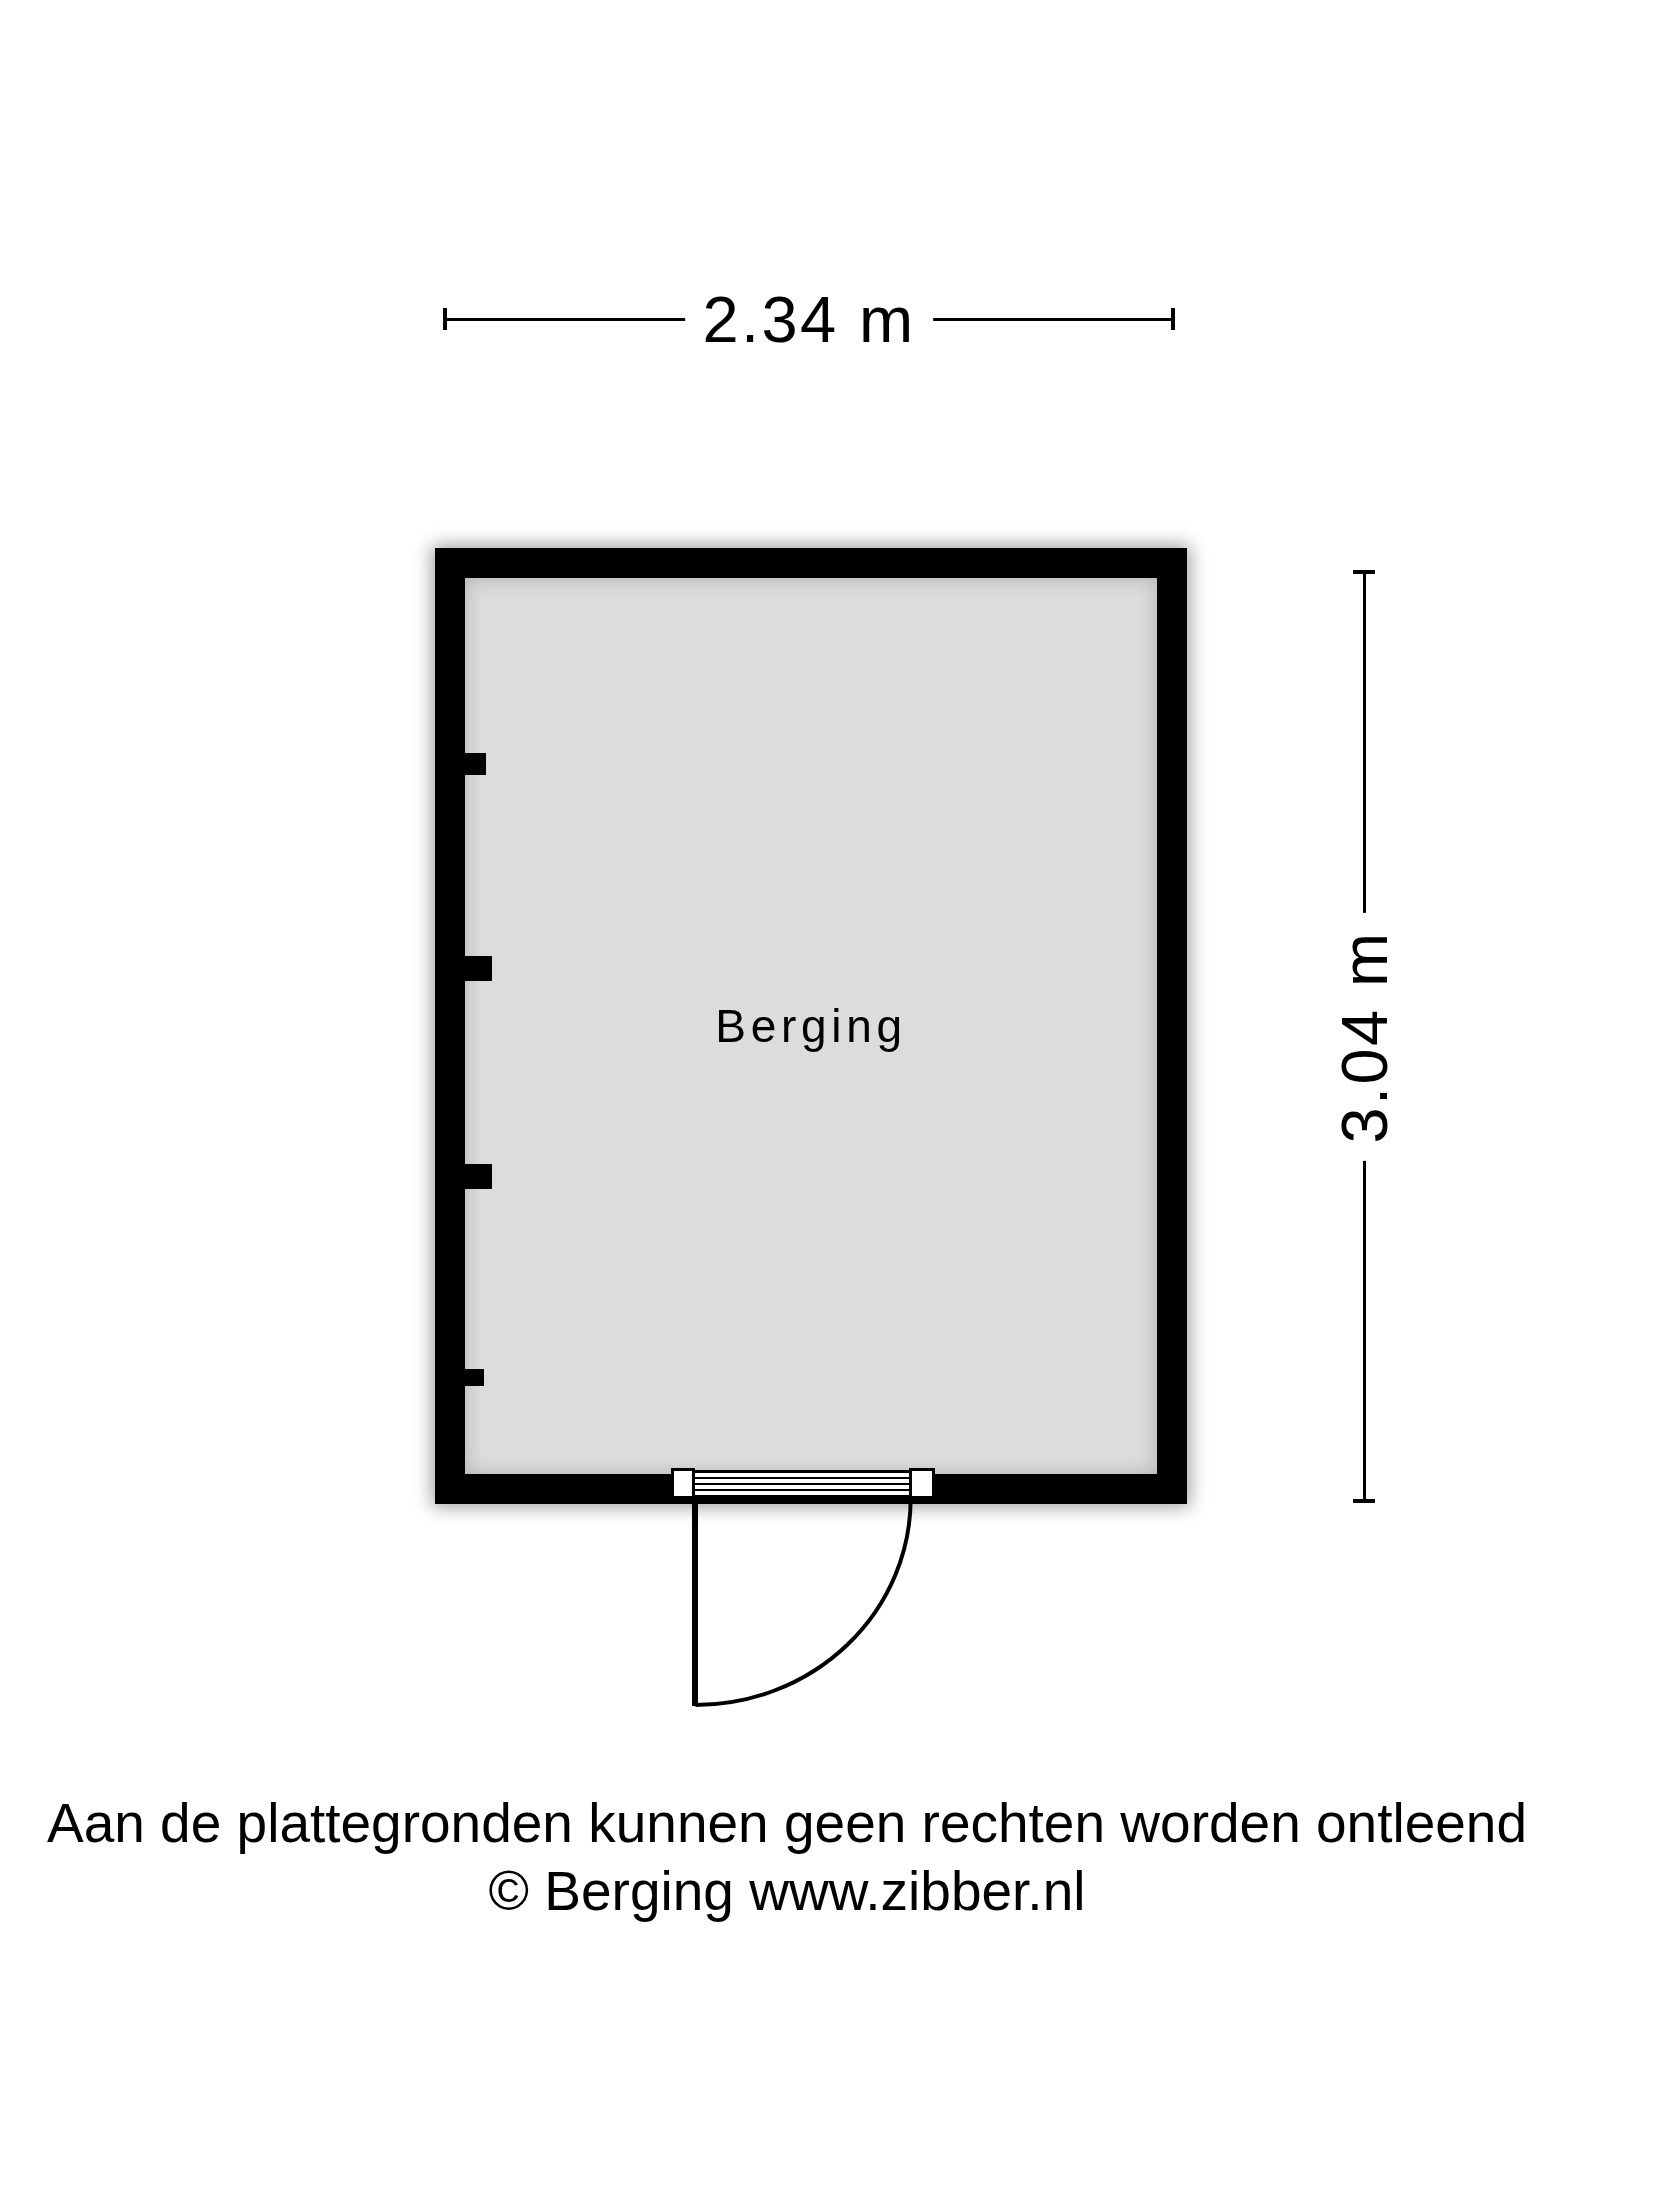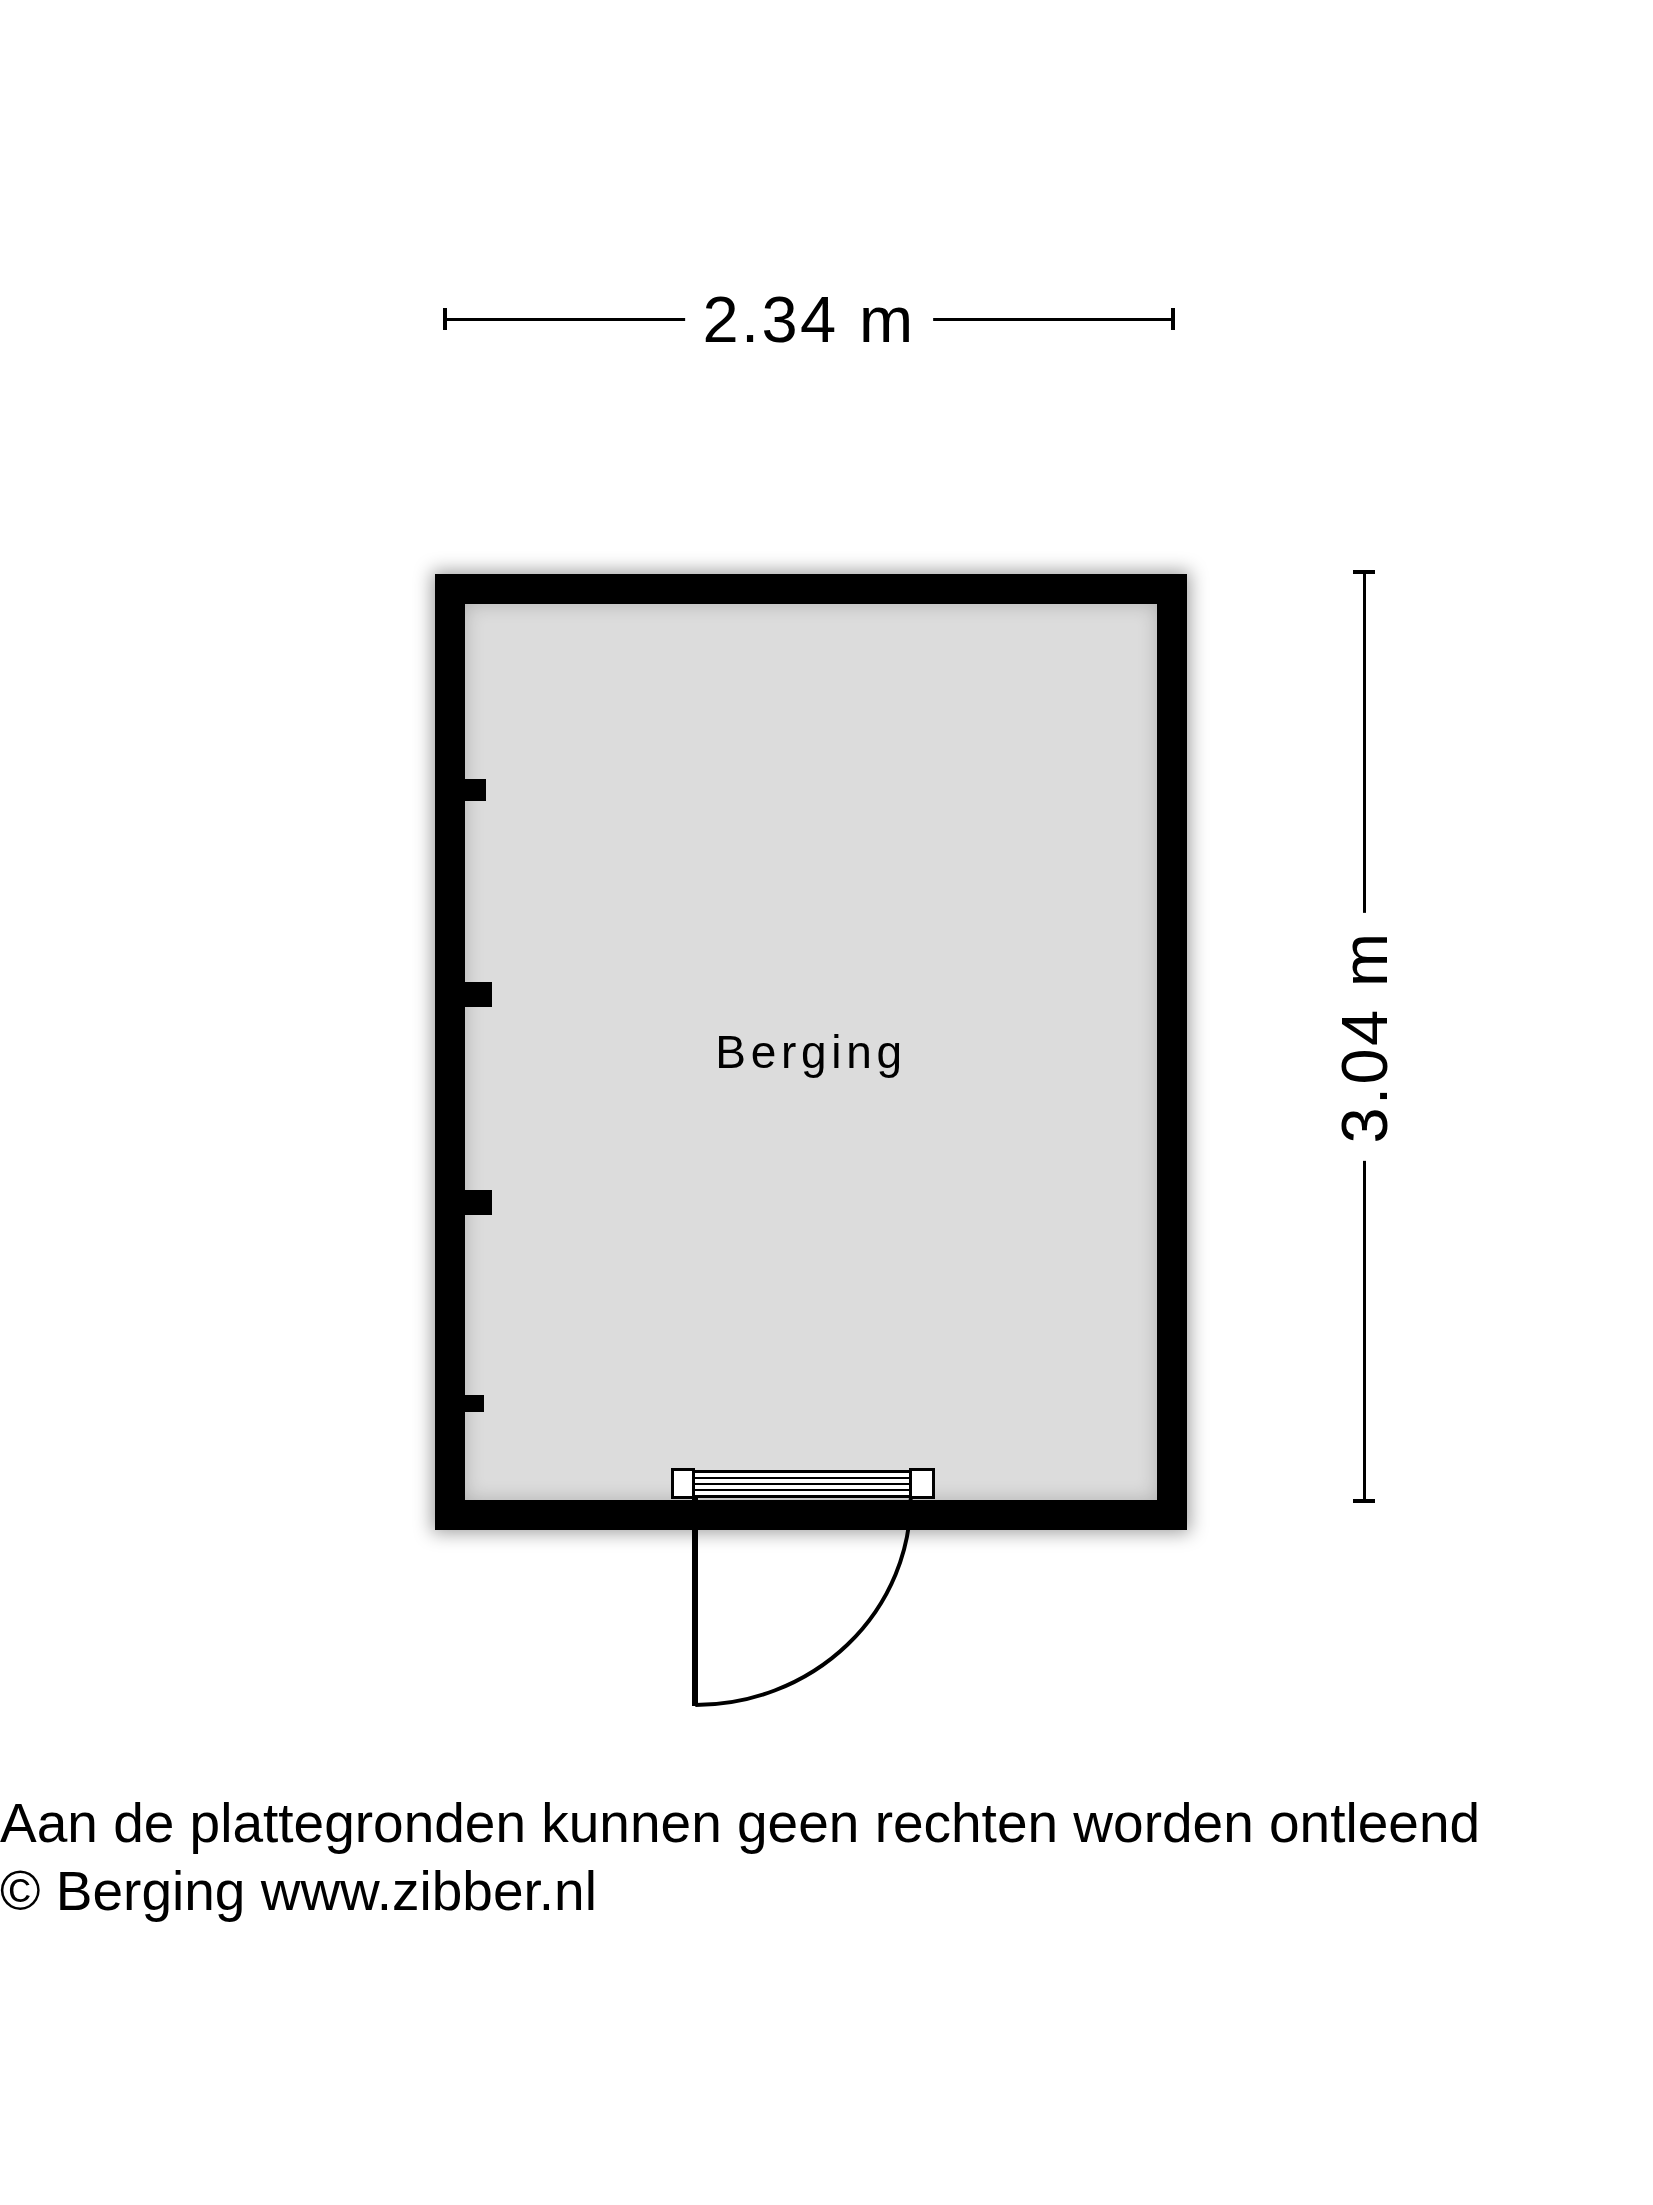--- a/index.html
+++ b/index.html
@@ -14,21 +14,21 @@
     background: #ffffff;
     overflow: hidden;
     font-family: "Liberation Sans", sans-serif;
     color: #000000;
   }
 
   
   .room {
     position: absolute;
     left: 435px;
-    top: 574px;
+    top: 548px;
     width: 752px;
     height: 956px;
     box-sizing: border-box;
     border: 30px solid #000000;
     background: #dcdcdc;
     box-shadow: 0 0 17.3px 3.2px rgba(0,0,0,0.38), inset 0 0 19px rgba(0,0,0,0.20);
   }
   .room-label {
     position: absolute;
     left: 50%;
@@ -157,20 +157,21 @@
   }
   .dim-h .dim-label { transform: translate(-50%, -50%); }
   .dim-v .dim-label { transform: translate(-50%, -50%) rotate(-90deg); }
 
   
   .footer {
     position: absolute;
     left: 0;
     top: 1789px;
     width: 100%;
+    text-align: center;
     font-size: 55px;
     line-height: 68px;
     white-space: nowrap;
   }
 </style>
 </head>
 <body>
 
 <div class="canvas">
 

